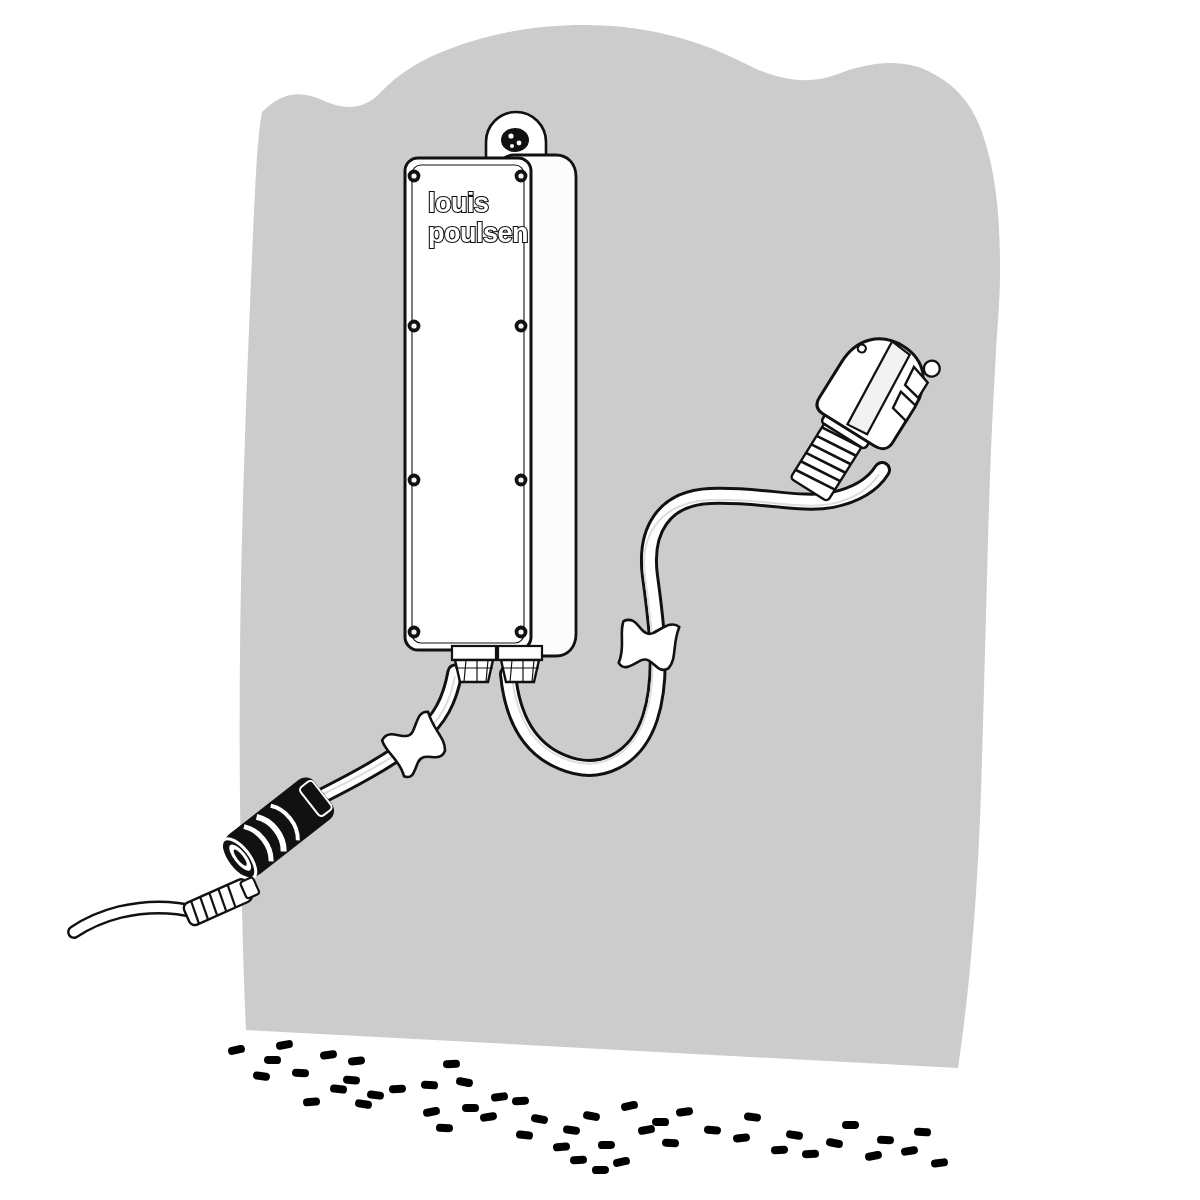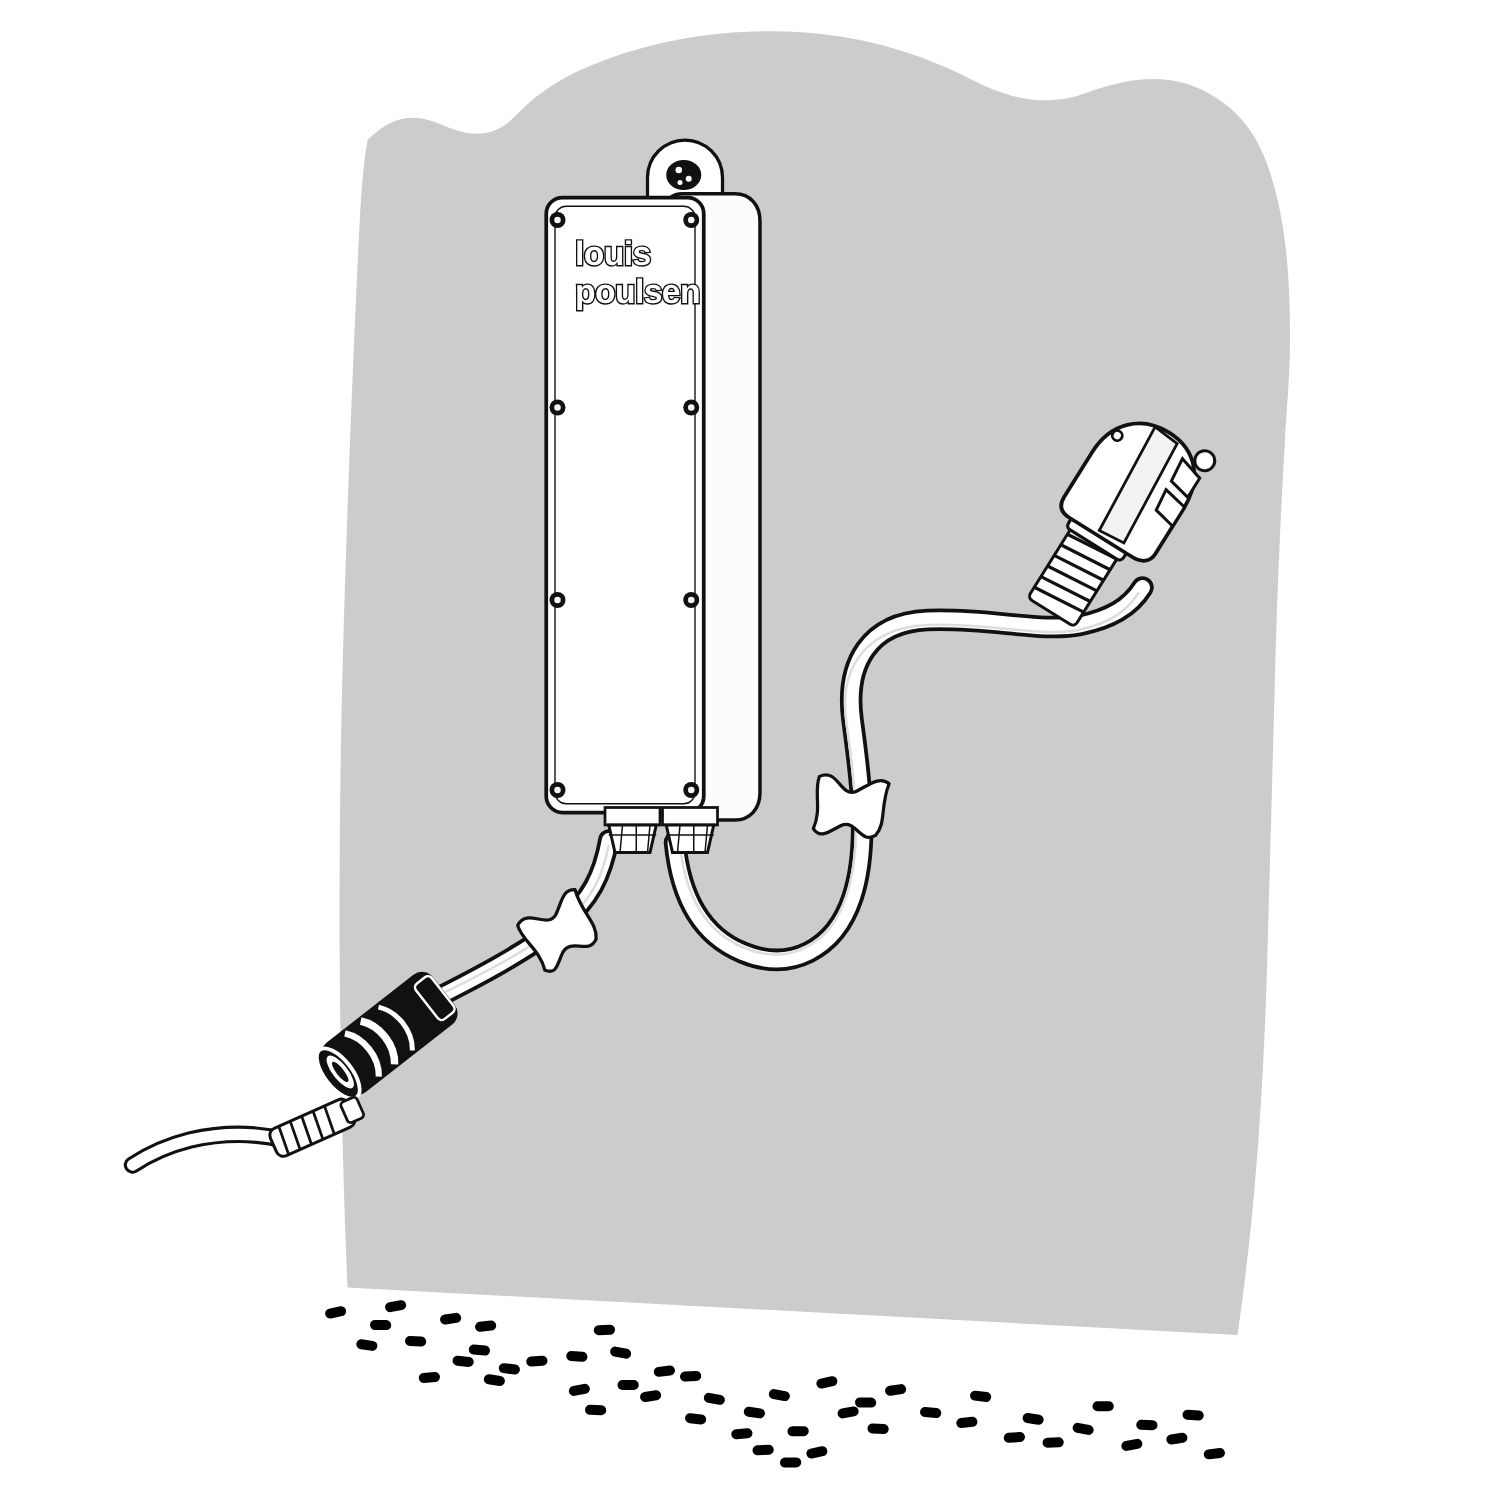--- a/index.html
+++ b/index.html
@@ -12,21 +12,20 @@
     width: 1200px;
     height: 1200px;
     overflow: hidden;
     font-family: "Liberation Sans", sans-serif;
   }
   #stage {
     position: relative;
     width: 988px;
     height: 1200px;
     background: #ffffff;
-    margin-left: 32px;
   }
   #scene {
     display: block;
     width: 1200px;
     height: 1200px;
   }
   .brand-text {
     font-family: "Liberation Sans", sans-serif;
     font-weight: bold;
     font-size: 27px;

